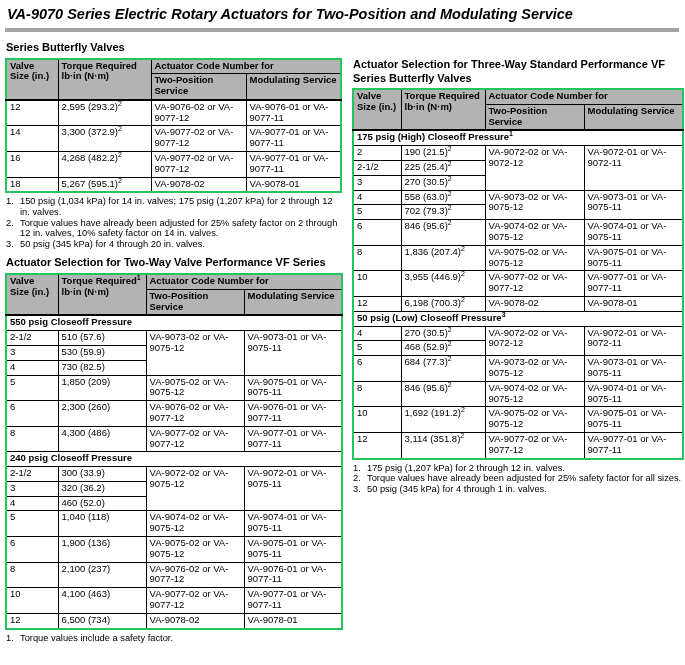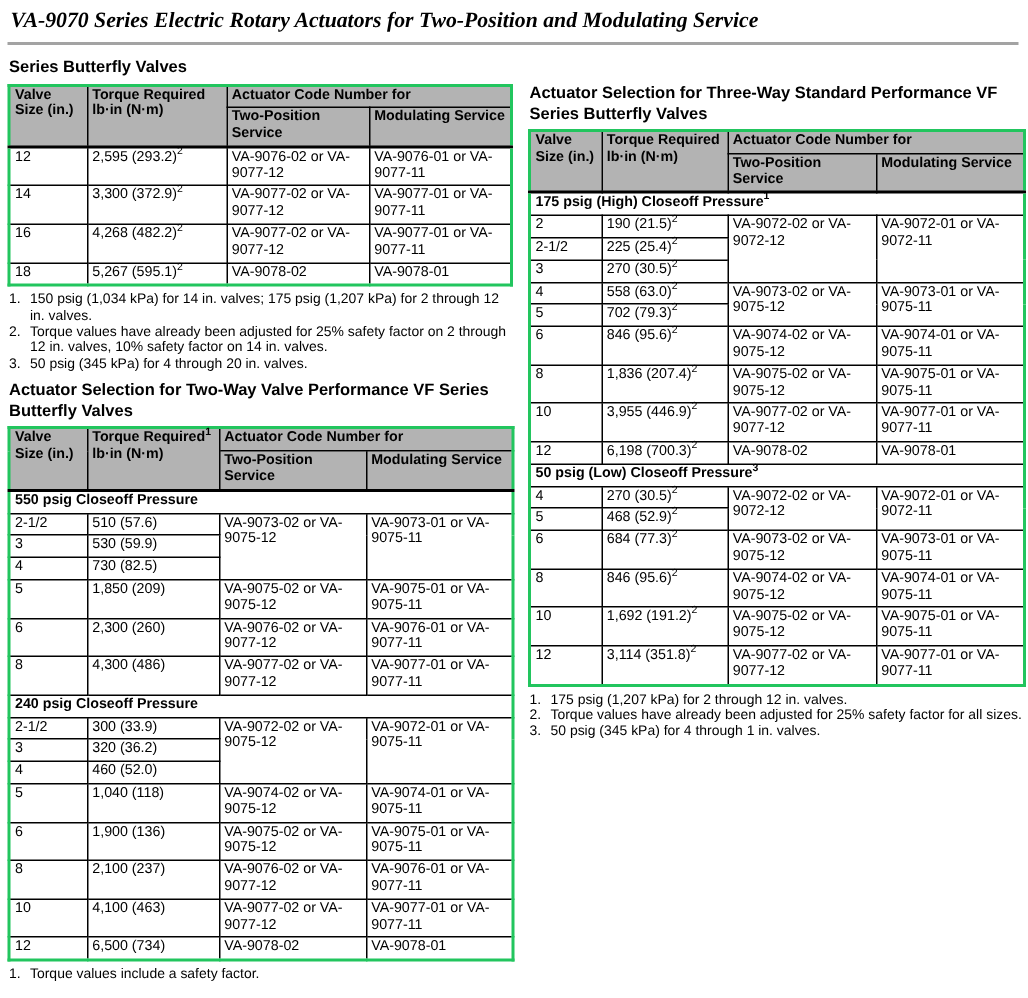--- a/index.html
+++ b/index.html
@@ -4,21 +4,21 @@
 <style>
   html,body{margin:0;padding:0;}
   body{
     width:685px;height:665px;overflow:hidden;background:#fff;color:#000;
     font-family:"Liberation Sans",sans-serif;
     -webkit-font-smoothing:antialiased;
   }
   .page{padding:5px 6px 0 5px;}
   .doc-title{
     font-weight:bold;font-style:italic;font-size:14.5px;line-height:17px;
-    padding:1px 0 5px 2px;border-bottom:2px solid #a3a3a3;font-family:Liberation Serif, serif;
+    padding:1px 0 5px 2px;border-bottom:4px solid #a3a3a3;
   }
   .columns{display:flex;gap:10px;align-items:flex-start;}
   .col-left{width:337px;flex:none;}
   .col-right{width:331px;flex:none;}
   .tbl-heading{font-weight:bold;font-size:11px;line-height:13.5px;margin:0 0 3px 1px;}
   .mt-a{margin-top:9px;}
   .mt-b{margin-top:7px;}
   .mt-c{margin-top:26px;}
   table{border-collapse:collapse;table-layout:fixed;border:2px solid #22c55e;}
   th,td{
@@ -101,21 +101,20 @@
             <span class="fn-num">2.</span>
             <span class="fn-text">Torque values have already been adjusted for 25% safety factor on 2 through 12 in. valves, 10% safety factor on 14 in. valves.</span>
           </div>
           <div class="footnote">
             <span class="fn-num">3.</span>
             <span class="fn-text">50 psig (345 kPa) for 4 through 20 in. valves.</span>
           </div>
         </div>
       <div class="tbl-heading mt-b">
           <div>Actuator Selection for Two-Way Valve Performance VF Series</div>
-          <div>Butterfly Valves</div>
         </div>
       <div>
           <table style="width: 336px;">
             <colgroup>
               <col style="width: 52px;">
               <col style="width: 88px;">
               <col style="width: 98px;">
               <col style="width: 98px;">
             </colgroup>
             <thead>

